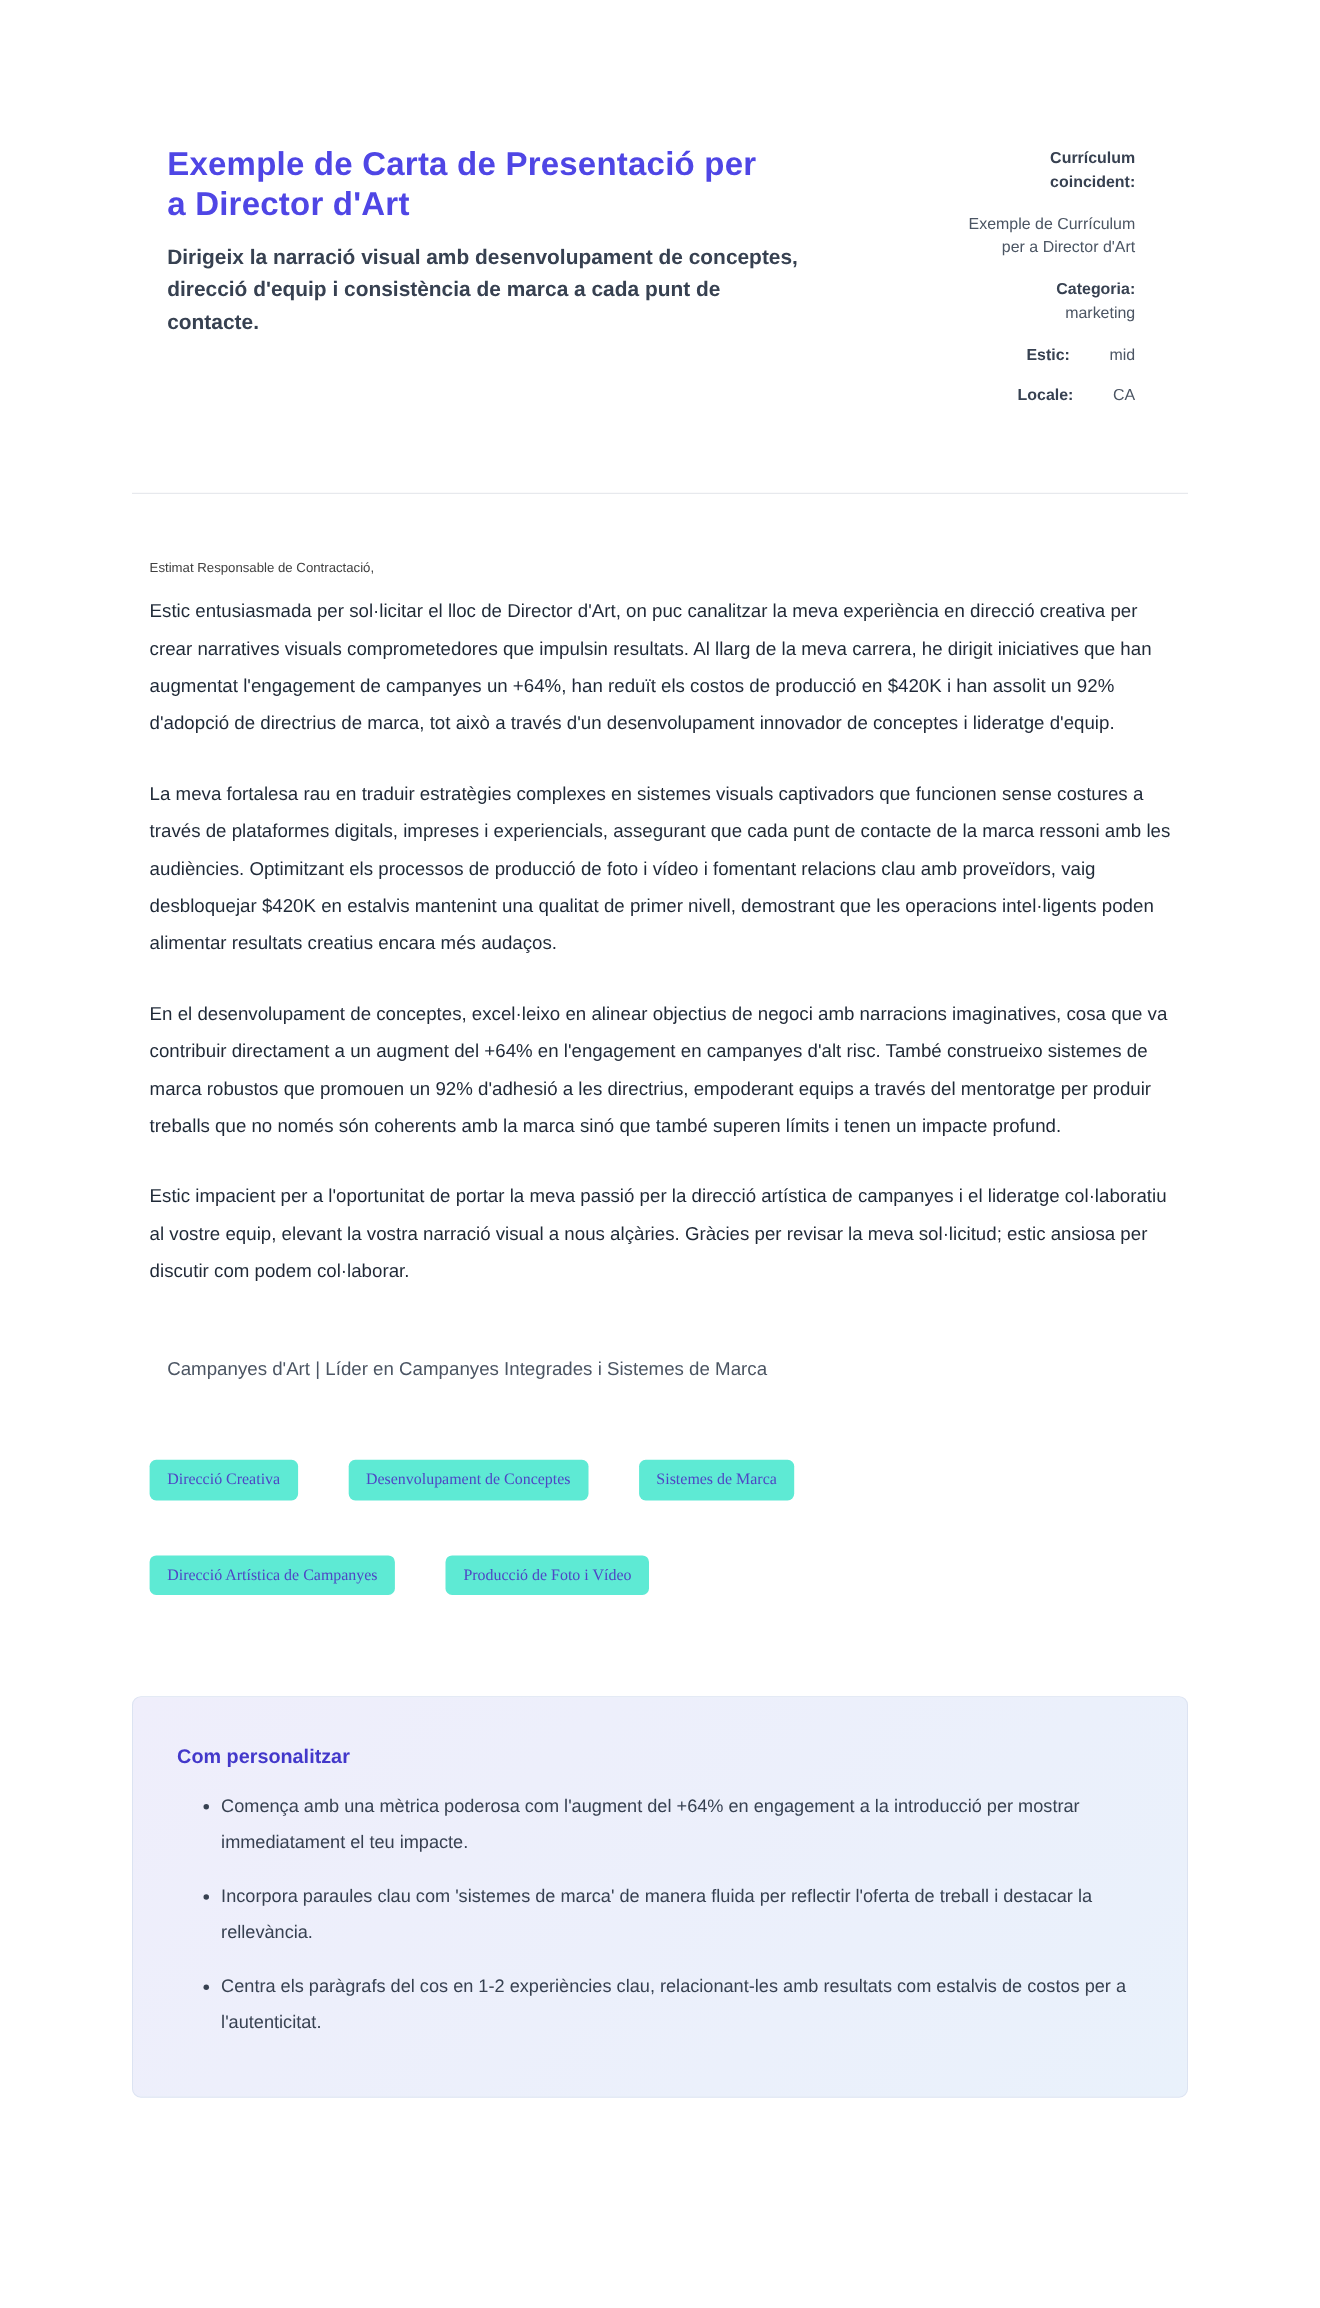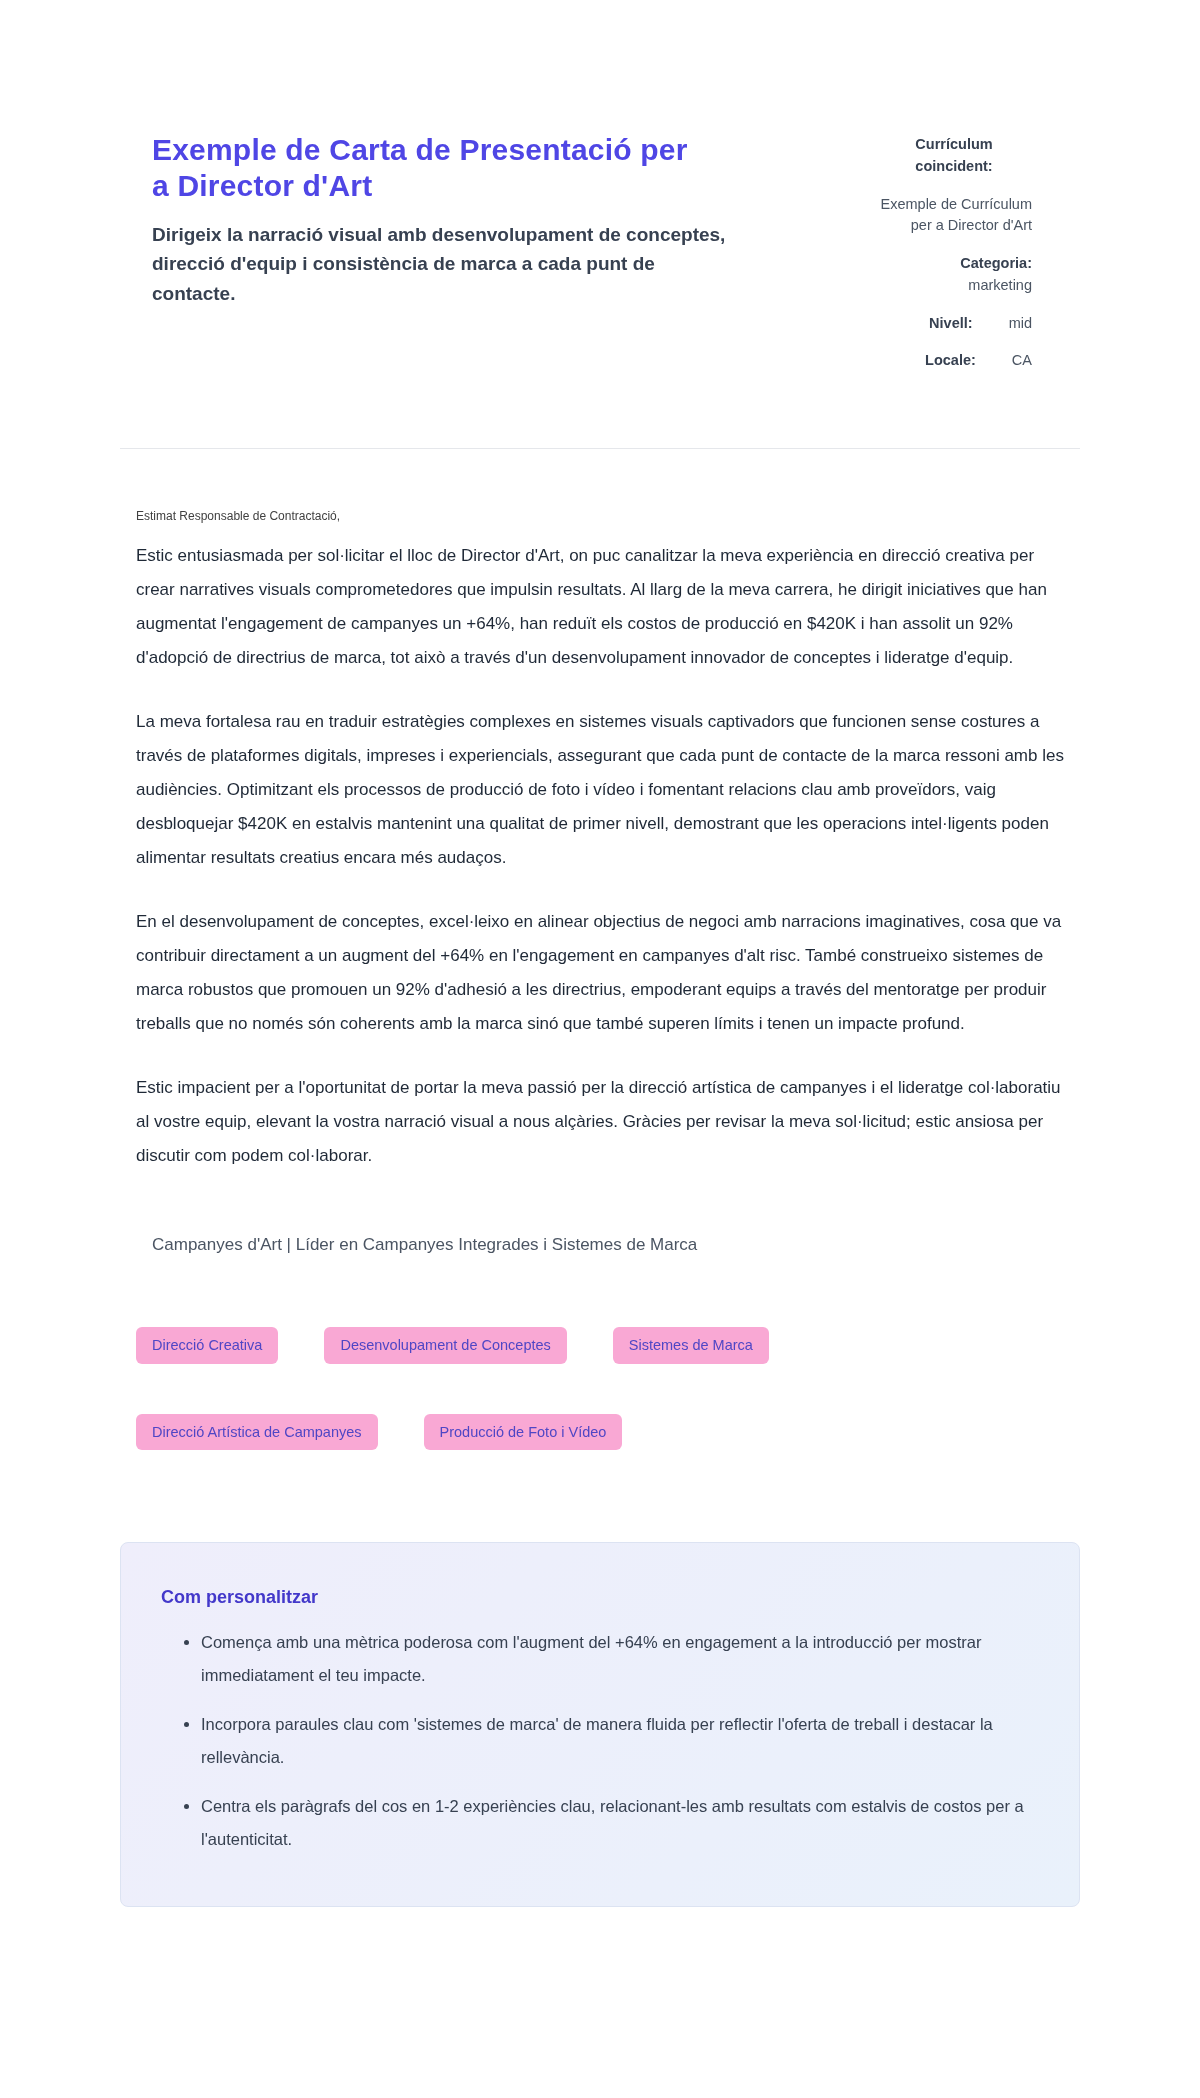--- a/index.html
+++ b/index.html
@@ -38,21 +38,21 @@
   }
   .meta-panel {
     width: 220px;
     flex: 0 0 auto;
     text-align: right;
     font-size: 14.5px;
     line-height: 1.5;
     color: #4b5563;
     padding-top: 2px;
   }
-  .meta-label { font-weight: 700; color: #374151; text-align: center; }
+  .meta-label { font-weight: 700; color: #374151; }
   .meta-value { color: #4b5563; }
   .meta-row { margin-top: 2px; }
   .meta-block { margin-bottom: 4px; }
   
   .divider {
     border: none;
     border-top: 1px solid #e5e7eb;
     margin-top: 44px;
   }
   
@@ -83,28 +83,29 @@
   
   .tags {
     margin-top: 56px;
     display: flex;
     flex-wrap: wrap;
     gap: 18px 14px;
     max-width: 700px;
   }
   .tag {
     display: inline-block;
-    background: #f9a8d4;
+    background: #5eead4;
     color: #4f46c5;
     font-size: 14.5px;
     line-height: 1;
     padding: 11px 16px;
     border-radius: 6px;
     cursor: pointer;
     white-space: nowrap;
+    font-family: Liberation Serif, serif;
   }
   
   .tip-box {
     margin-top: 76px;
     background: linear-gradient(135deg, #efeefb 0%, #e9f1fb 100%);
     border: 1px solid #dce3f2;
     border-radius: 8px;
     padding: 28px 11px 34px 24px;
   }
   .tip-box-title {
@@ -140,21 +141,21 @@
     <div class="meta-panel">
       <div class="meta-block">
         <div class="meta-label">Currículum coincident:</div>
         <div class="meta-value">Exemple de Currículum per a Director d'Art</div>
       </div>
       <div class="meta-row">
         <span class="meta-label">Categoria:</span>
         <span class="meta-value">marketing</span>
       </div>
       <div class="meta-row">
-        <span class="meta-label">Nivell:</span>
+        <span class="meta-label">Estic:</span>
         <span class="meta-value">mid</span>
       </div>
       <div class="meta-row">
         <span class="meta-label">Locale:</span>
         <span class="meta-value">CA</span>
       </div>
     </div>
   </div>
 
   <hr class="divider">

